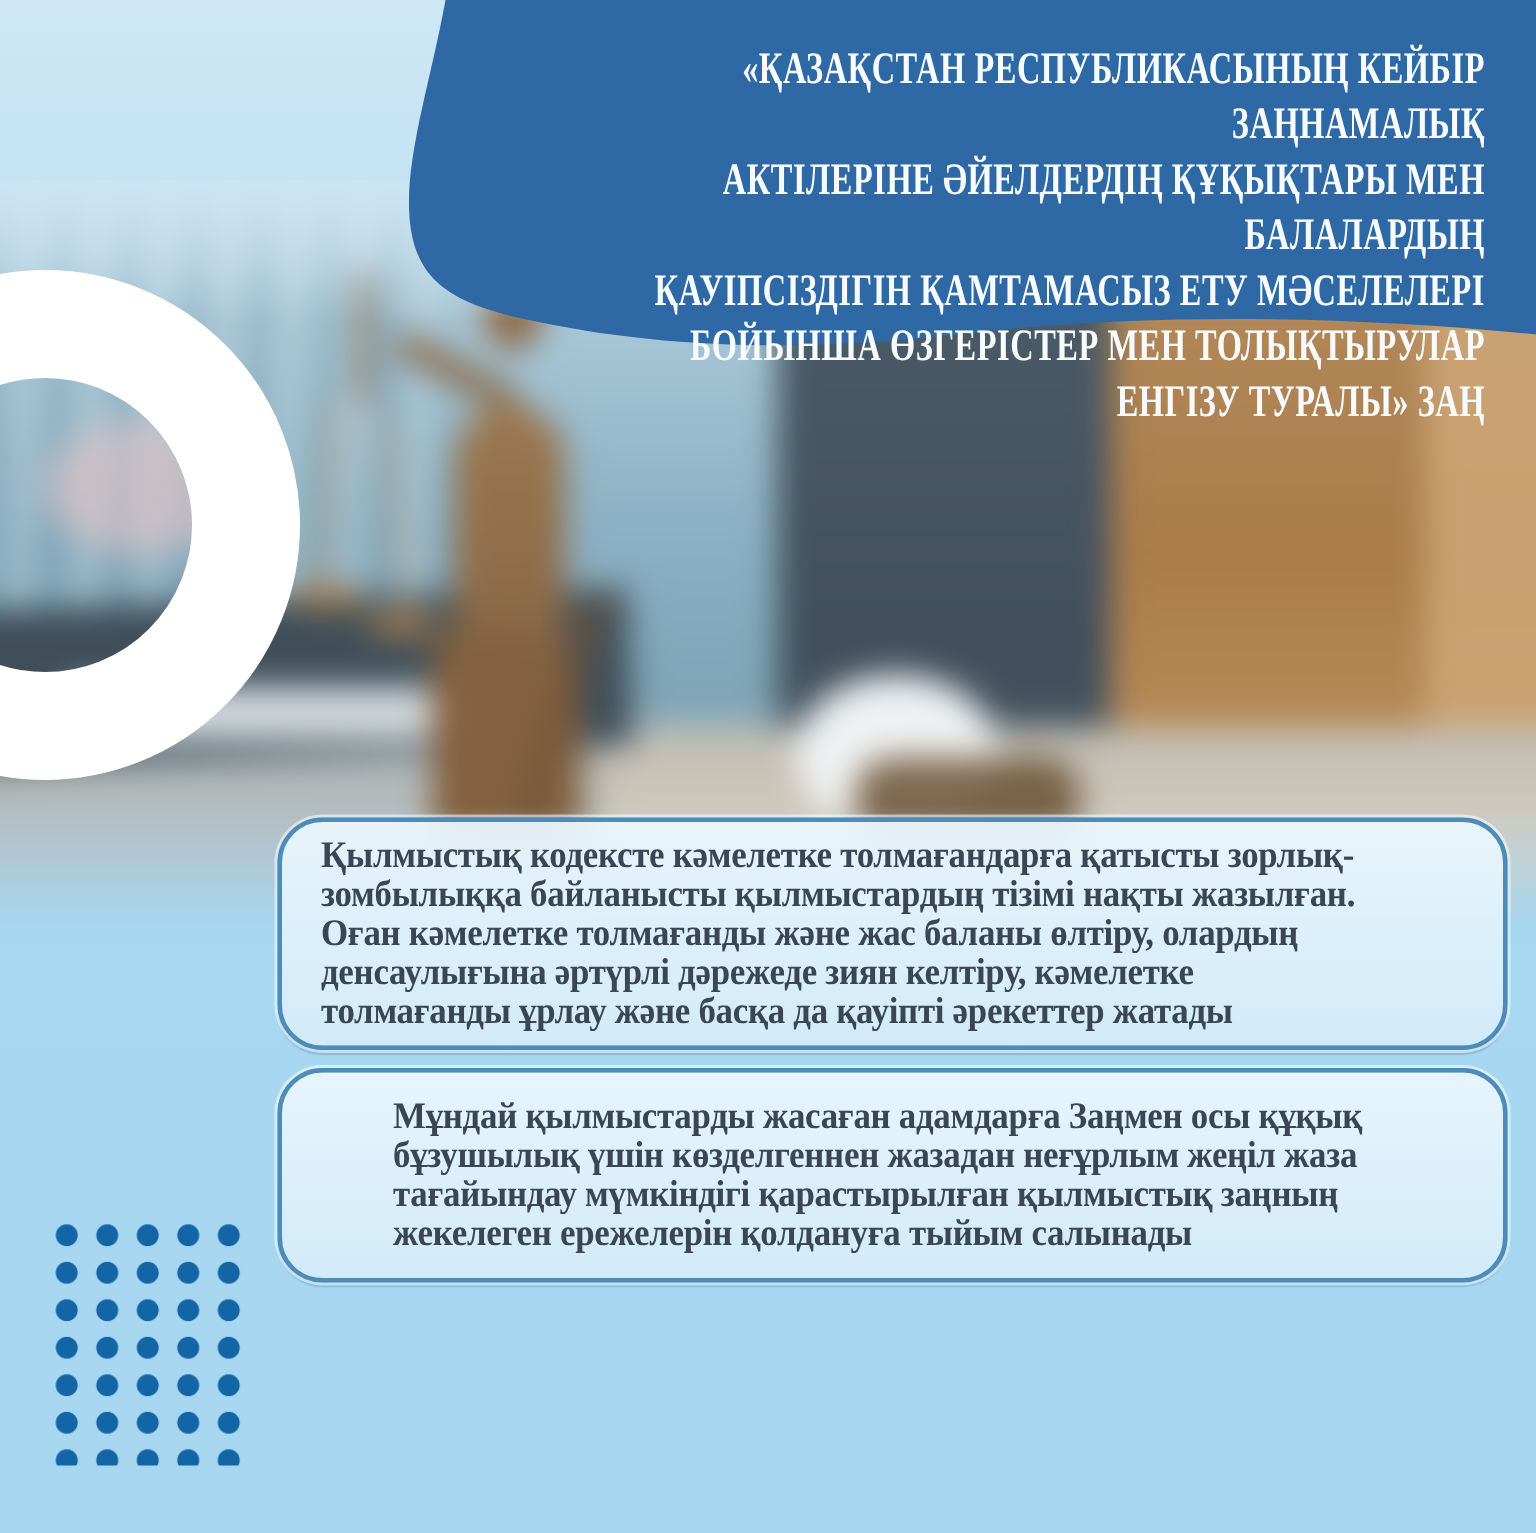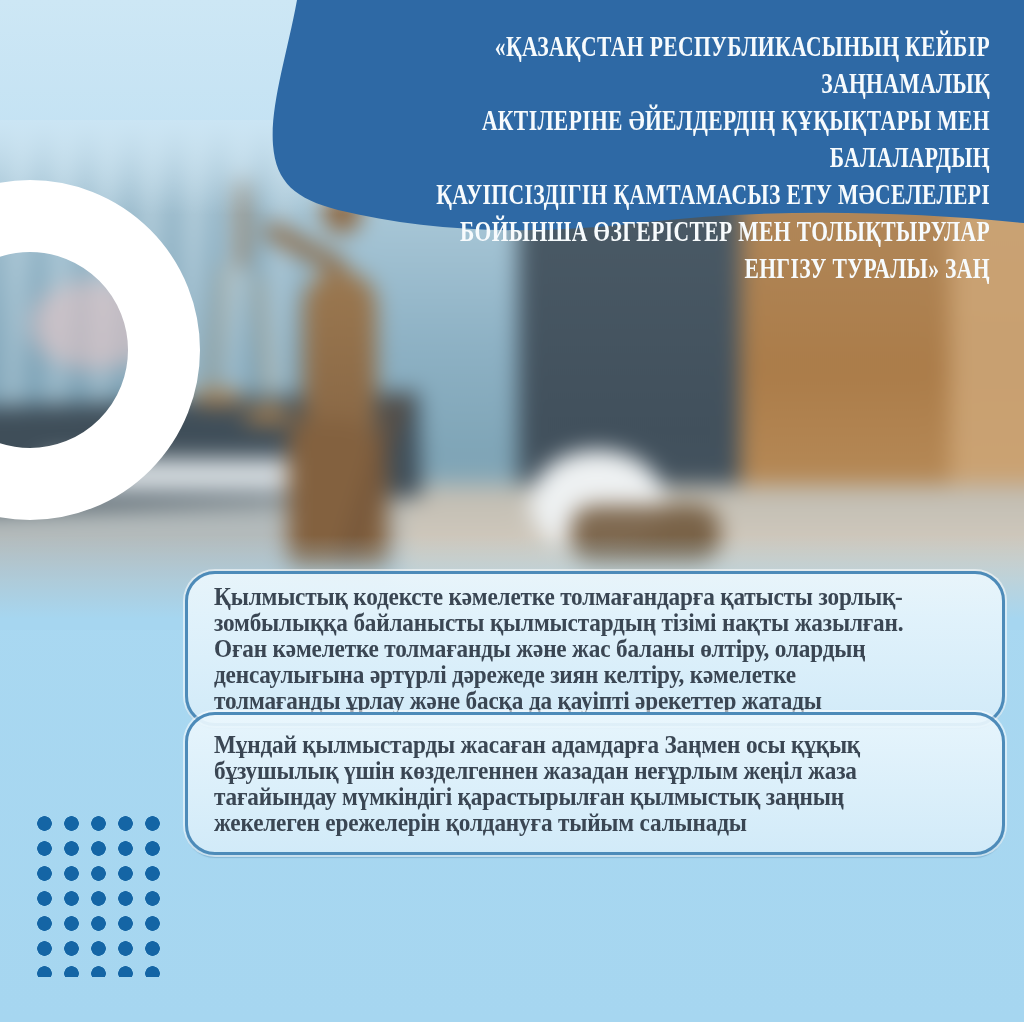--- a/index.html
+++ b/index.html
@@ -54,22 +54,22 @@
   
   .title{position:absolute;top:27px;right:34px;width:920px;text-align:right;color:#f7fbfd;
     font-size:30px;line-height:37px;font-weight:600;letter-spacing:.5px;white-space:pre-line;
     transform:scaleX(.72);transform-origin:top right;}
   
   .card{position:absolute;left:185px;width:820px;box-sizing:border-box;
     border:3px solid #4d8bb9;border-radius:30px;
     background:linear-gradient(180deg,rgba(235,247,253,.93) 0%,rgba(213,236,249,.93) 100%);
     box-shadow:0 0 0 2px rgba(255,255,255,.55),0 3px 1px rgba(73,130,170,.35);
     display:flex;align-items:center;}
-  .card-1{top:571px;height:155px;}
-  .card-2{top:712px;height:143px;}
+  .card-1{top:545px;height:155px;}
+  .card-2{top:712px;height:143px;padding-left:48px;}
   .card-3{top:866px;height:121px;}
   .card-text{margin-left:26px;width:850px;color:#3a4653;font-size:25px;line-height:26px;
     font-weight:700;letter-spacing:-.2px;white-space:pre-line;
     transform:scaleX(.93);transform-origin:left center;}
   
   .dots{position:absolute;left:31px;top:811px;width:130px;height:166px;
     background-image:radial-gradient(circle,#1465a5 7px,rgba(20,101,165,0) 7.6px);
     background-size:27px 25px;background-position:0 0;}
 </style>
 </head>

